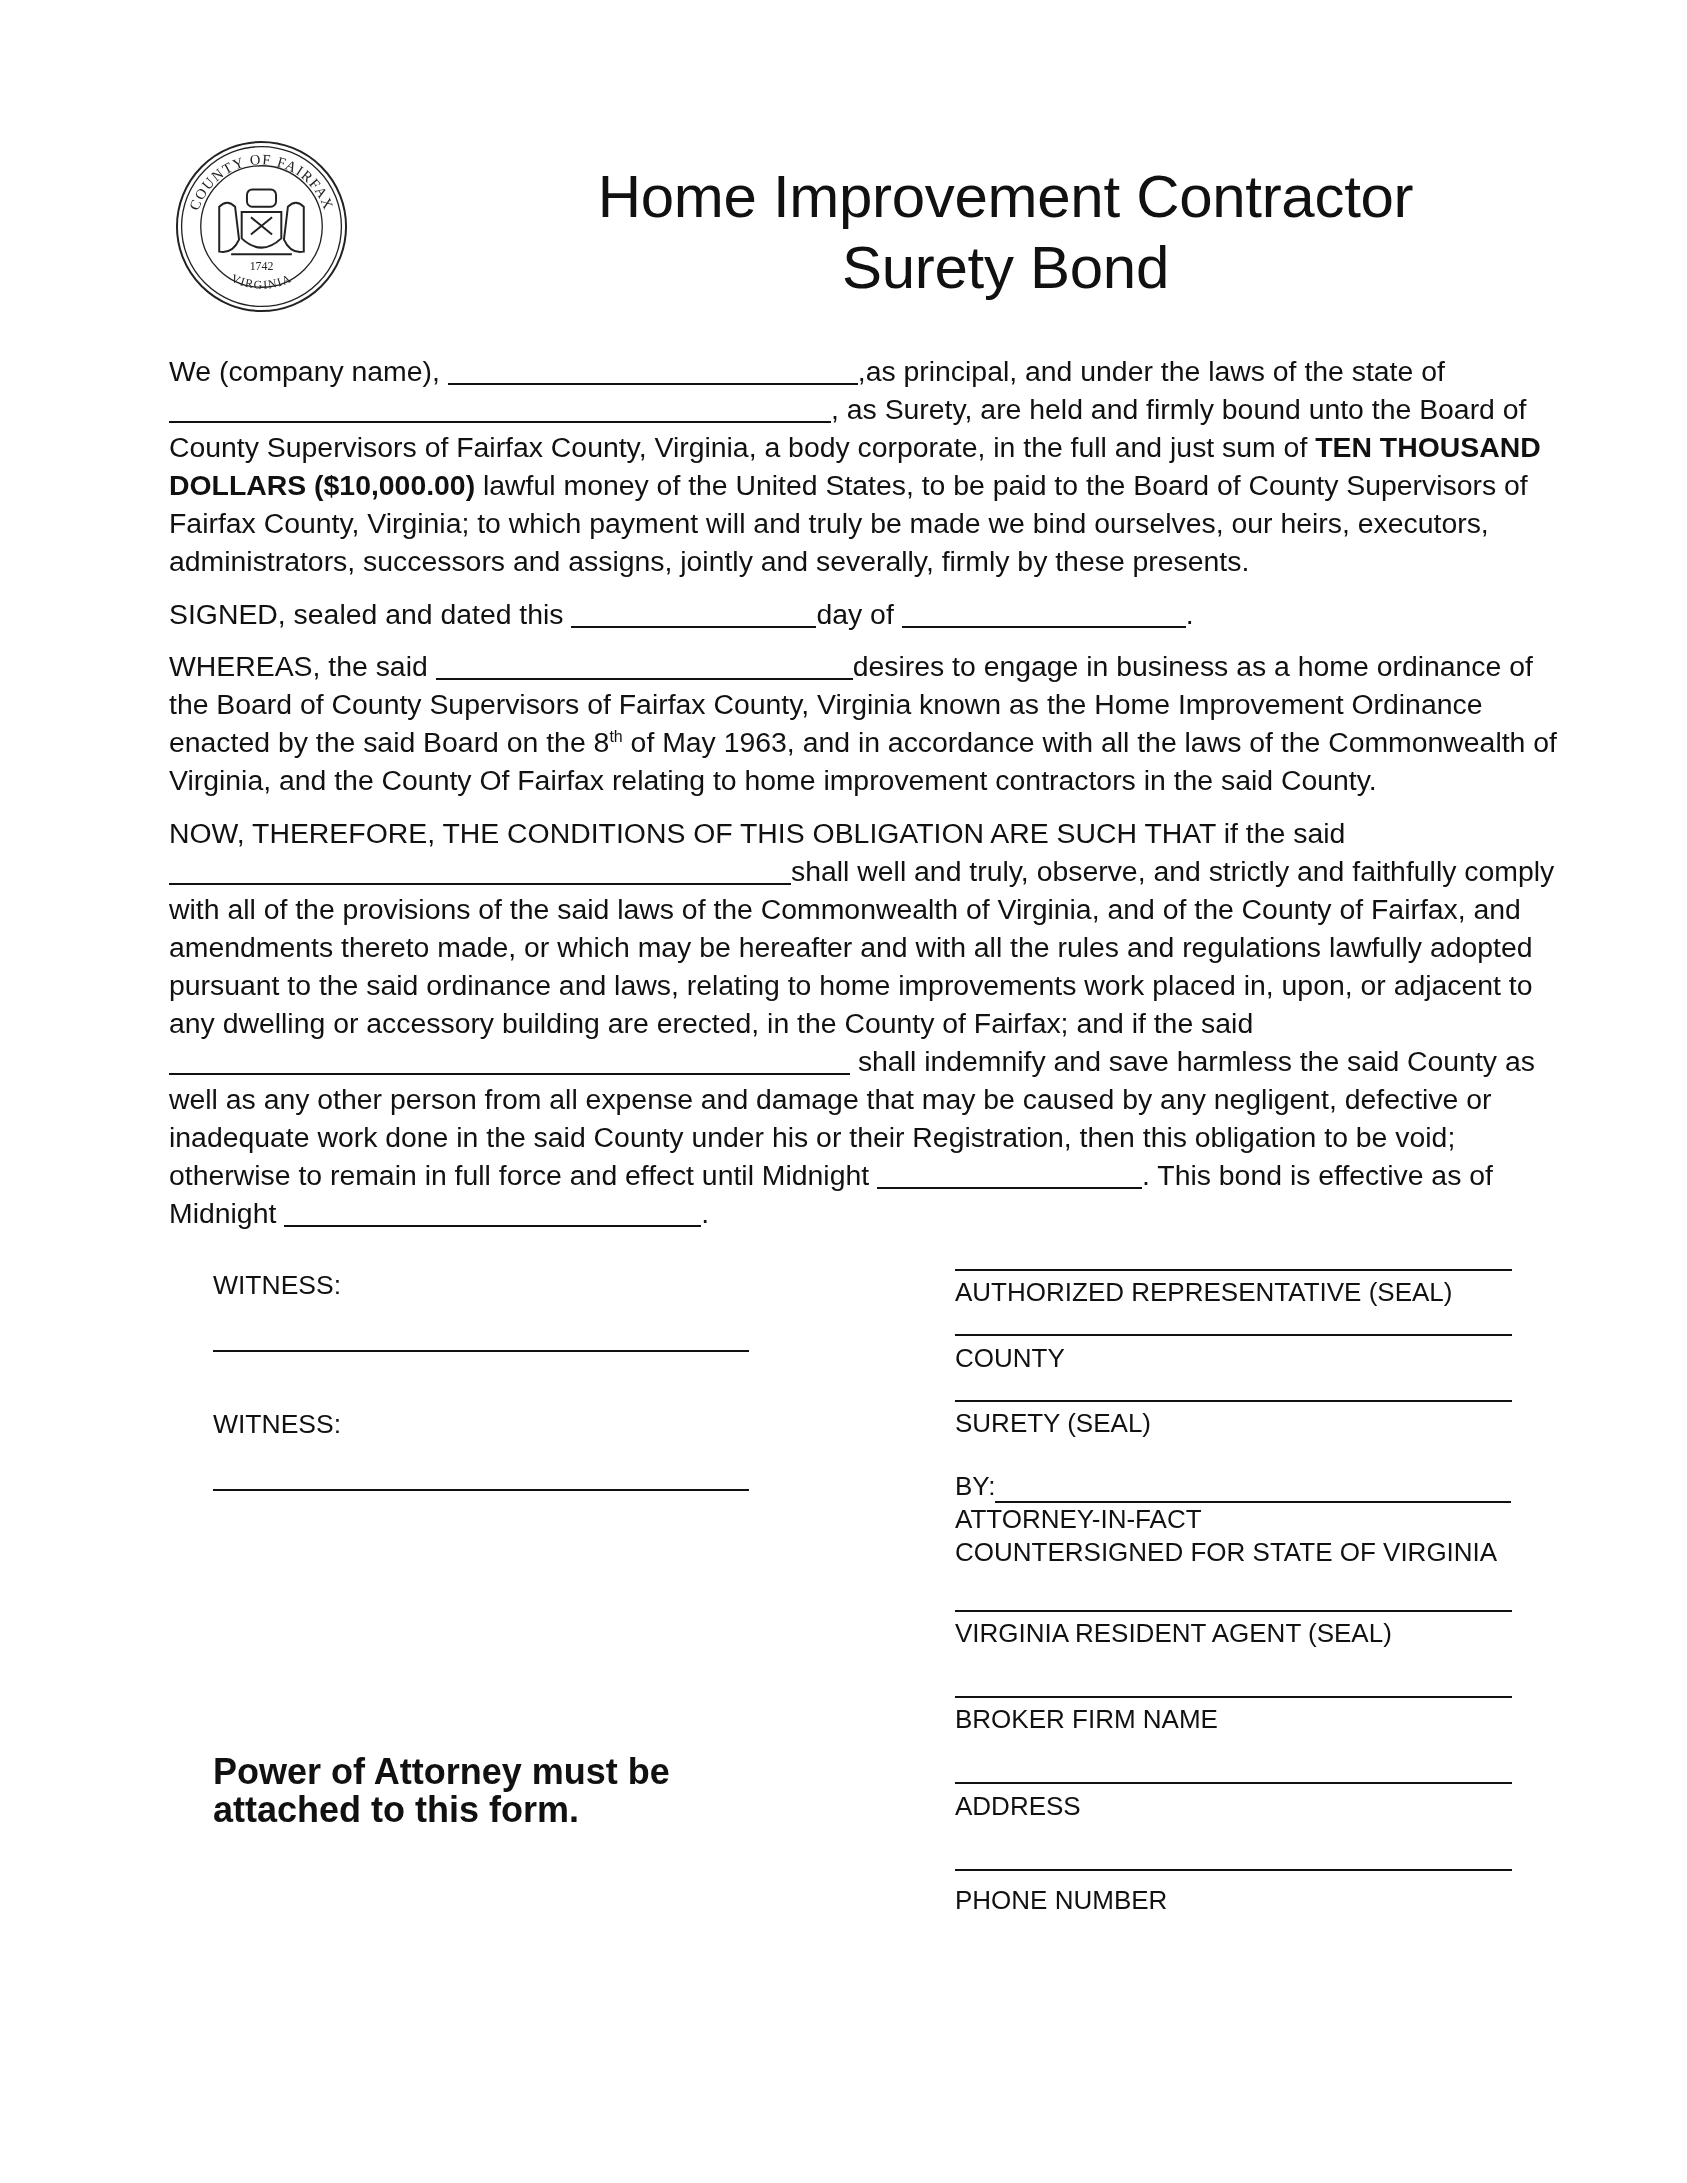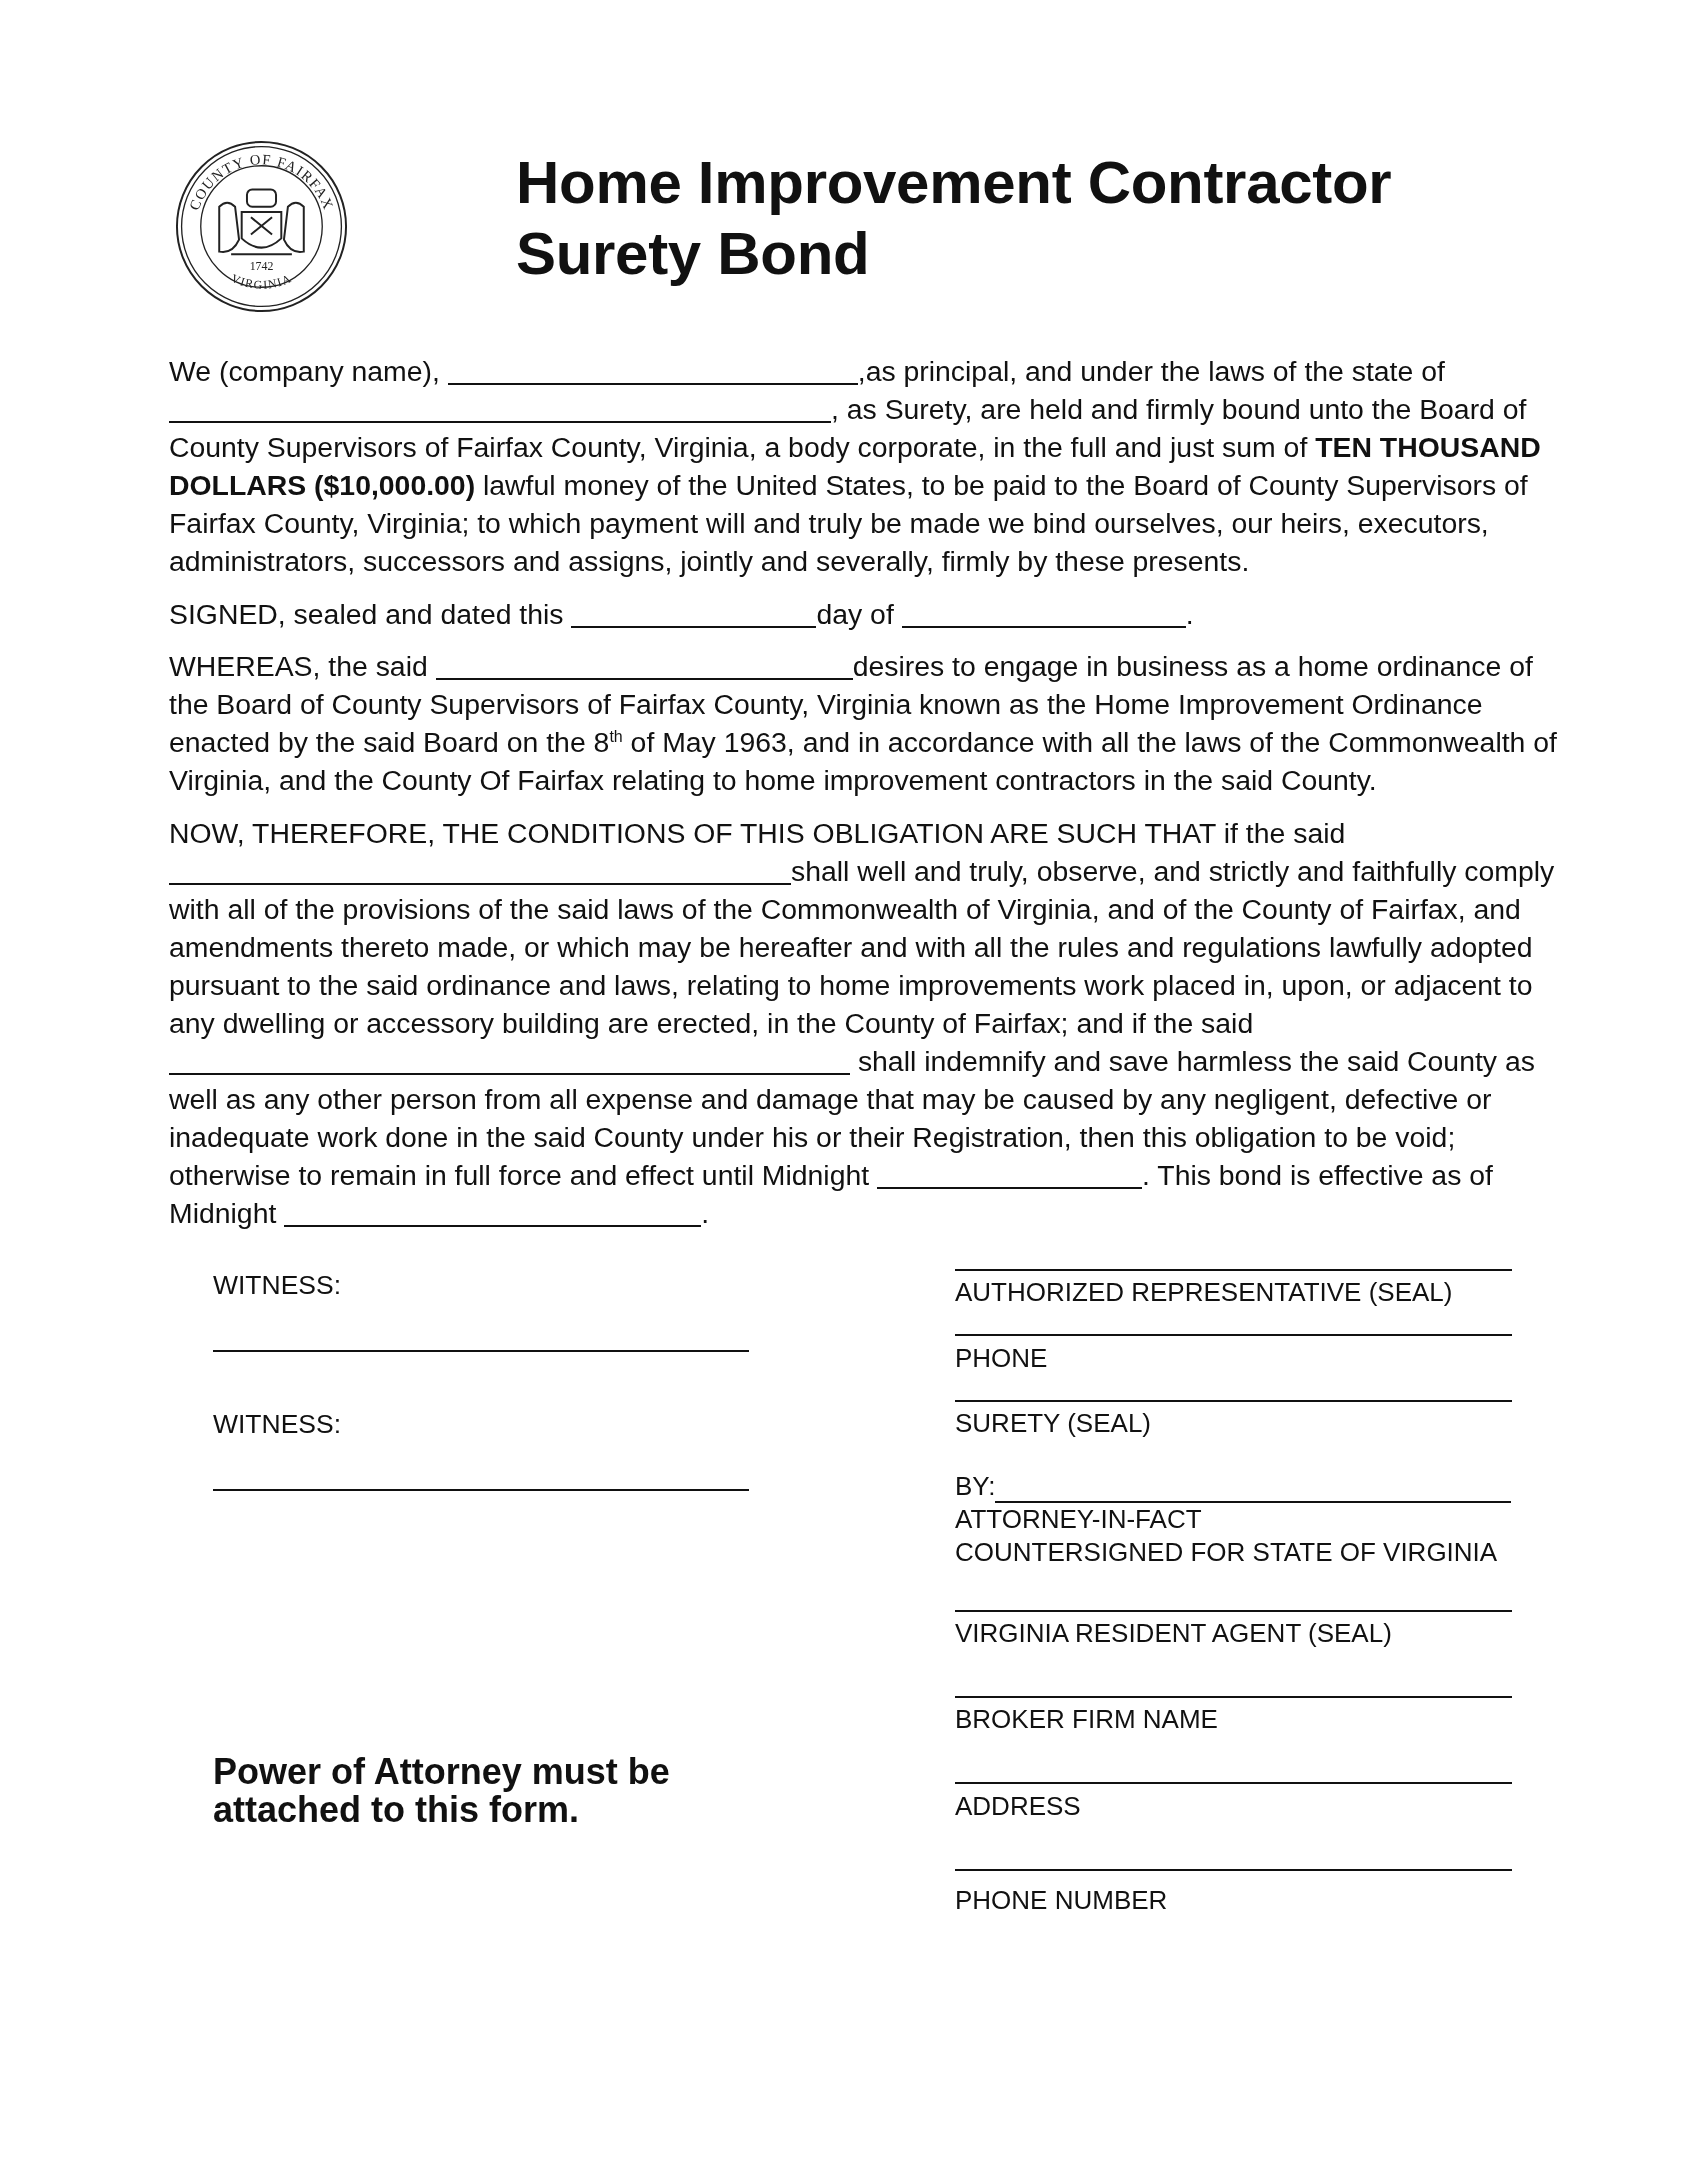--- a/index.html
+++ b/index.html
@@ -2,22 +2,22 @@
 <html style="font-size:10.6px"><head>
 <meta charset="utf-8">
 <style>
   html, body { margin: 0; padding: 0; background: #ffffff; }
   body {
     width: 1687px; height: 2183px; position: relative; overflow: hidden;
     font-family: "Liberation Sans", "DejaVu Sans", sans-serif; color: #111111;
   }
   .seal { position: absolute; left: 173px; top: 138px; width: 177px; height: 177px; }
   .title {
-    position: absolute; left: 516px; width: 979px; top: 147px;
-    text-align: left; font-weight: bold; font-size: 60px; line-height: 71px;
+    position: absolute; left: 516px; width: 979px; top: 161px;
+    text-align: center; font-weight: normal; font-size: 60px; line-height: 71px;
     letter-spacing: -0.3px;
   }
   .body-text {
     position: absolute; left: 169px; width: 1403px; top: 352px;
     font-size: 28.4px; line-height: 38px;
   }
   .para { margin: 0 0 14.6px 0; }
   .blank {
     display: inline-block; border-bottom: 2px solid #111; height: 26.5px;
     vertical-align: baseline; margin-bottom: -4px;
@@ -92,21 +92,21 @@
   <div class="left-line"></div>
   <div style="height:262px"></div>
   <div class="notice">Power of Attorney must be attached to this form.</div>
 </div>
 
 <div class="right-col">
   <div class="sig-line"></div>
   <div class="lbl" style="margin-top:5.3px">AUTHORIZED REPRESENTATIVE (SEAL)</div>
   <div style="height:25px"></div>
   <div class="sig-line"></div>
-  <div class="lbl" style="margin-top:5.3px">PHONE</div>
+  <div class="lbl" style="margin-top:5.3px">COUNTY</div>
   <div style="height:25px"></div>
   <div class="sig-line"></div>
   <div class="lbl" style="margin-top:5.3px">SURETY (SEAL)</div>
   <div style="height:30px"></div>
   <div class="lbl" style="display:flex; align-items:flex-end;">
     <span>BY:</span>
     <span style="border-bottom:2px solid #111; width:516px; height:26.5px; display:inline-block;"></span>
   </div>
   <div class="lbl">ATTORNEY-IN-FACT</div>
   <div class="lbl">COUNTERSIGNED FOR STATE OF VIRGINIA</div>

